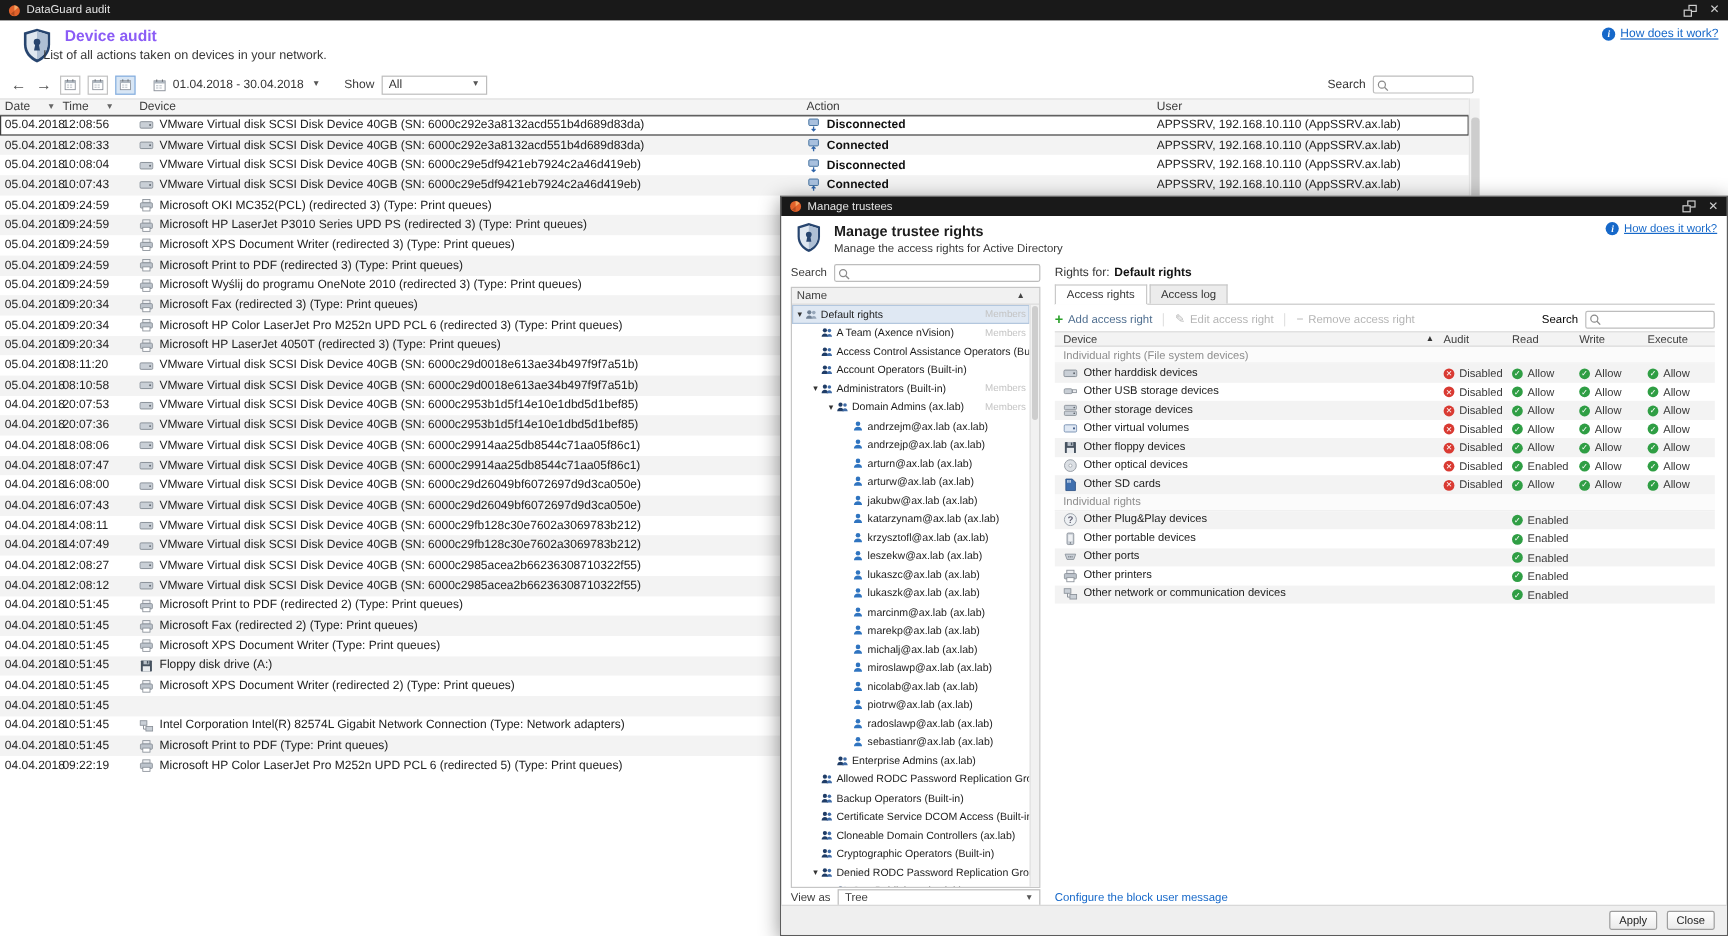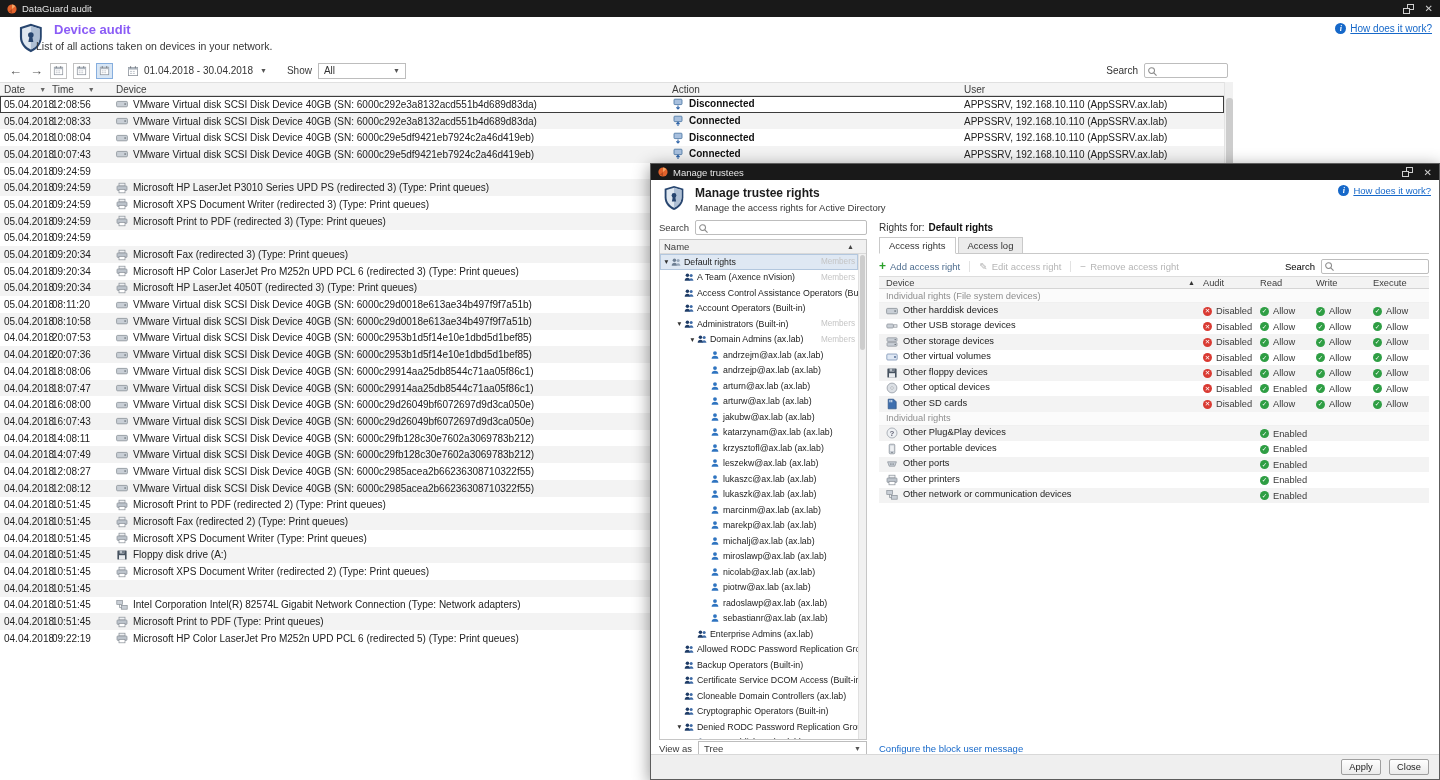--- a/index.html
+++ b/index.html
@@ -53,21 +53,21 @@
   .searchbox .s-ico{position:absolute;left:2px;top:1.5px;width:11px;height:11px;display:inline-flex;}
   .searchbox input{position:absolute;left:15px;top:0;width:calc(100% - 16px);height:100%;border:none;
     outline:none;background:transparent;font-size:9.5px;font-family:inherit;color:#222;}
   
   #audit-head{position:absolute;top:82px;left:0;width:1224px;height:14px;background:#f4f4f4;
     border-top:1px solid #e0e0e0;border-bottom:1px solid #d6d6d6;display:flex;align-items:center;
     font-size:10px;color:#3d3d3d;}
   .w-date{width:52px;padding-left:4px;display:flex;align-items:center;}
   .w-time{width:64px;display:flex;align-items:center;}
   .w-dev{width:552px;display:flex;align-items:center;gap:5px;overflow:hidden;white-space:nowrap;}
-  .w-act{width:296px;display:flex;align-items:flex-start;gap:5px;padding-left:4px;}
+  .w-act{width:296px;display:flex;align-items:flex-end;gap:5px;padding-left:4px;}
   .w-user{flex:1;overflow:hidden;white-space:nowrap;}
   .hdd{font-size:7px;color:#666;margin-left:14px;}
   #audit-body{position:absolute;top:96px;left:0;width:1224px;}
   .arow{display:flex;align-items:center;height:16.7px;font-size:10px;color:#222;cursor:default;}
   .arow.alt{background:#f3f3f3;}
   .arow.sel{outline:1px solid #3c3c3c;outline-offset:-1px;}
   .arow .w-act{font-weight:bold;color:#111;}
   #main-sb{position:absolute;left:1224px;top:82px;width:9px;height:566px;background:#f1f1f1;
     border-left:1px solid #e3e3e3;}
   #main-sb .thumb{position:absolute;left:1px;top:16px;width:7px;height:200px;background:#cdcdcd;border-radius:3px;}
@@ -356,20 +356,30 @@
               <path d="M6 11V7.4M4.4 9L6 7.4 7.6 9" fill="none" stroke="#2f64a8" stroke-width="1.1"></path>
             </svg>
           </span>
           <span>Connected</span>
         </span>
         <span class="w-user">APPSSRV, 192.168.10.110 (AppSSRV.ax.lab)</span>
       </div>
       <div class="arow">
         <span class="w-date">05.04.2018</span>
         <span class="w-time">09:24:59</span>
+        <span class="w-dev">
+          <span class="ico">
+            <svg viewBox="0 0 12 12" xmlns="http://www.w3.org/2000/svg">
+              <rect x="3" y="1.2" width="6" height="2.8" fill="#eef0f3" stroke="#878e96" stroke-width="0.7"></rect>
+              <rect x="1" y="4" width="10" height="4.4" rx="0.8" fill="#bcc3cb" stroke="#878e96" stroke-width="0.7"></rect>
+              <rect x="3" y="7.4" width="6" height="3.4" fill="#fff" stroke="#878e96" stroke-width="0.7"></rect>
+            </svg>
+          </span>
+          <span>Microsoft OKI MC352(PCL) (redirected 3) (Type: Print queues)</span>
+        </span>
         <span class="w-act"></span>
         <span class="w-user"></span>
       </div>
       <div class="arow alt">
         <span class="w-date">05.04.2018</span>
         <span class="w-time">09:24:59</span>
         <span class="w-dev">
           <span class="ico">
             <svg viewBox="0 0 12 12" xmlns="http://www.w3.org/2000/svg">
               <rect x="3" y="1.2" width="6" height="2.8" fill="#eef0f3" stroke="#878e96" stroke-width="0.7"></rect>
@@ -410,20 +420,30 @@
             </svg>
           </span>
           <span>Microsoft Print to PDF (redirected 3) (Type: Print queues)</span>
         </span>
         <span class="w-act"></span>
         <span class="w-user"></span>
       </div>
       <div class="arow">
         <span class="w-date">05.04.2018</span>
         <span class="w-time">09:24:59</span>
+        <span class="w-dev">
+          <span class="ico">
+            <svg viewBox="0 0 12 12" xmlns="http://www.w3.org/2000/svg">
+              <rect x="3" y="1.2" width="6" height="2.8" fill="#eef0f3" stroke="#878e96" stroke-width="0.7"></rect>
+              <rect x="1" y="4" width="10" height="4.4" rx="0.8" fill="#bcc3cb" stroke="#878e96" stroke-width="0.7"></rect>
+              <rect x="3" y="7.4" width="6" height="3.4" fill="#fff" stroke="#878e96" stroke-width="0.7"></rect>
+            </svg>
+          </span>
+          <span>Microsoft Wyślij do programu OneNote 2010 (redirected 3) (Type: Print queues)</span>
+        </span>
         <span class="w-act"></span>
         <span class="w-user"></span>
       </div>
       <div class="arow alt">
         <span class="w-date">05.04.2018</span>
         <span class="w-time">09:20:34</span>
         <span class="w-dev">
           <span class="ico">
             <svg viewBox="0 0 12 12" xmlns="http://www.w3.org/2000/svg">
               <rect x="3" y="1.2" width="6" height="2.8" fill="#eef0f3" stroke="#878e96" stroke-width="0.7"></rect>

